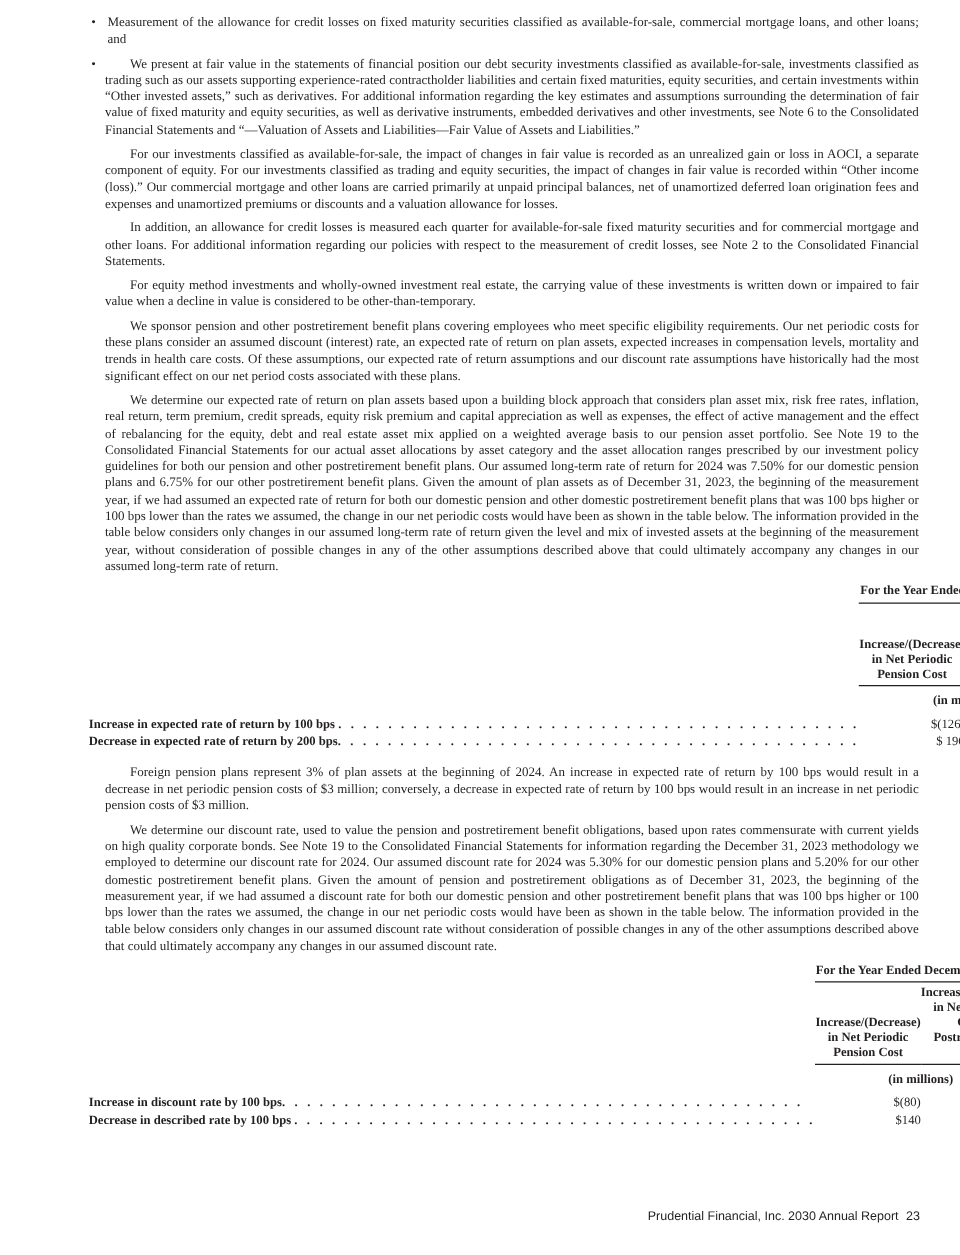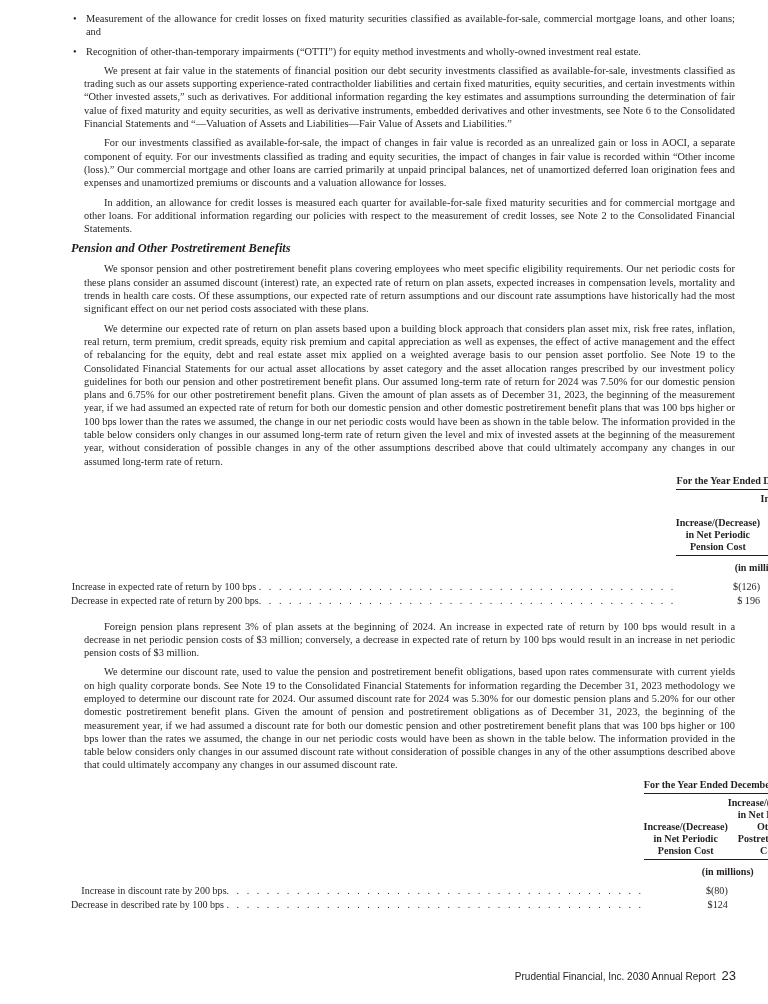--- a/index.html
+++ b/index.html
@@ -17,44 +17,44 @@
     h3 {
       margin: 2px 0 6px 0; font-size: 12.4px; font-weight: bold; font-style: italic;
       line-height: 15px;
     }
     table.sens { width: 664px; border-collapse: collapse; margin: 0 0 12px 0; font-size: 10.1px; }
     table.sens td { padding: 0; vertical-align: bottom; }
     .hdr-year { text-align: center; font-weight: bold; padding-bottom: 2px !important; border-bottom: 1.5px solid #231f20; }
     .hdr-col { text-align: center; font-weight: bold; line-height: 12px; padding-top: 3px !important; padding-bottom: 2px !important; }
     .hdr-col span { display: block; border-bottom: 1.5px solid #231f20; padding-bottom: 2px; }
     .units { text-align: center; font-weight: bold; padding: 3px 0 5px 0 !important; }
-    .row-label { white-space: nowrap; overflow: hidden; text-align: right; height: 14px; }
+    .row-label { white-space: nowrap; overflow: hidden; text-align: left; height: 14px; font-weight: bold; }
     .row-label .dots { letter-spacing: 2.5px; color: #231f20; }
     .val { text-align: right; height: 14px; margin-top: 44px; }
     .footer {
       position: absolute; left: 506px; top: 968px; width: 230px; text-align: right;
       font-family: "Liberation Sans", "DejaVu Sans", sans-serif; font-size: 10px; color: #231f20;
     }
-    .footer .pg { font-size: 13px; margin-left: 6px; }
+    .footer .pg { font-size: 10px; margin-left: 6px; }
   </style>
 </head>
 <body>
 
 <div class="page">
 
   <ul class="bullets">
     <li><span class="dot">•</span><span>Measurement of the allowance for credit losses on fixed maturity securities classified as available-for-sale, commercial mortgage loans, and other loans; and</span></li>
-    <li><span class="dot">•</span><span>Recognition of other-than-temporary impairments (“OTTI”) for equity method investments and wholly-owned investment real estate.</span></li>
+    <li><span class="dot">•</span></li>
   </ul>
 
   <p>We present at fair value in the statements of financial position our debt security investments classified as available-for-sale, investments classified as trading such as our assets supporting experience-rated contractholder liabilities and certain fixed maturities, equity securities, and certain investments within “Other invested assets,” such as derivatives. For additional information regarding the key estimates and assumptions surrounding the determination of fair value of fixed maturity and equity securities, as well as derivative instruments, embedded derivatives and other investments, see Note 6 to the Consolidated Financial Statements and “—Valuation of Assets and Liabilities—Fair Value of Assets and Liabilities.”</p>
   <p>For our investments classified as available-for-sale, the impact of changes in fair value is recorded as an unrealized gain or loss in AOCI, a separate component of equity. For our investments classified as trading and equity securities, the impact of changes in fair value is recorded within “Other income (loss).” Our commercial mortgage and other loans are carried primarily at unpaid principal balances, net of unamortized deferred loan origination fees and expenses and unamortized premiums or discounts and a valuation allowance for losses.</p>
   <p>In addition, an allowance for credit losses is measured each quarter for available-for-sale fixed maturity securities and for commercial mortgage and other loans. For additional information regarding our policies with respect to the measurement of credit losses, see Note 2 to the Consolidated Financial Statements.</p>
+  <p>For equity method investments and wholly-owned investment real estate, the carrying value of these investments is written down or impaired to fair value when a decline in value is considered to be other-than-temporary.</p>
 
-  <h3>Pension and Other Postretirement Benefits</h3>
 
   <p>We sponsor pension and other postretirement benefit plans covering employees who meet specific eligibility requirements. Our net periodic costs for these plans consider an assumed discount (interest) rate, an expected rate of return on plan assets, expected increases in compensation levels, mortality and trends in health care costs. Of these assumptions, our expected rate of return assumptions and our discount rate assumptions have historically had the most significant effect on our net period costs associated with these plans.</p>
   <p>We determine our expected rate of return on plan assets based upon a building block approach that considers plan asset mix, risk free rates, inflation, real return, term premium, credit spreads, equity risk premium and capital appreciation as well as expenses, the effect of active management and the effect of rebalancing for the equity, debt and real estate asset mix applied on a weighted average basis to our pension asset portfolio. See Note 19 to the Consolidated Financial Statements for our actual asset allocations by asset category and the asset allocation ranges prescribed by our investment policy guidelines for both our pension and other postretirement benefit plans. Our assumed long-term rate of return for 2024 was 7.50% for our domestic pension plans and 6.75% for our other postretirement benefit plans. Given the amount of plan assets as of December 31, 2023, the beginning of the measurement year, if we had assumed an expected rate of return for both our domestic pension and other domestic postretirement benefit plans that was 100 bps higher or 100 bps lower than the rates we assumed, the change in our net periodic costs would have been as shown in the table below. The information provided in the table below considers only changes in our assumed long-term rate of return given the level and mix of invested assets at the beginning of the measurement year, without consideration of possible changes in any of the other assumptions described above that could ultimately accompany any changes in our assumed long-term rate of return.</p>
 
   <table class="sens">
     <colgroup>
         <col style="width:374px">
         <col style="width:120px">
         <col style="width:12px">
         <col style="width:158px">
@@ -116,28 +116,28 @@
       <td></td>
       <td class="hdr-col">
             <span>Increase/(Decrease) in Net Periodic Other Postretirement Cost</span>
           </td>
     </tr>
     <tr>
       <td></td>
       <td colspan="3" class="units">(in millions)</td>
     </tr>
     <tr>
-      <td class="row-label"><span>Increase in discount rate by 200 bps</span><span class="dots">. . . . . . . . . . . . . . . . . . . . . . . . . . . . . . . . . . . . . . . . . .</span></td>
+      <td class="row-label"><span>Increase in discount rate by 100 bps</span><span class="dots">. . . . . . . . . . . . . . . . . . . . . . . . . . . . . . . . . . . . . . . . . .</span></td>
       <td class="val" style="padding-left:37px">$(80)</td>
       <td></td>
       <td class="val" style="padding-left:64px">$(2)</td>
     </tr>
     <tr>
       <td class="row-label"><span>Decrease in described rate by 100 bps</span> <span class="dots">. . . . . . . . . . . . . . . . . . . . . . . . . . . . . . . . . . . . . . . . . .</span></td>
-      <td class="val" style="padding-left:37px">$124</td>
+      <td class="val" style="padding-left:37px">$140</td>
       <td></td>
       <td class="val" style="padding-left:64px">$ 2</td>
     </tr>
   </tbody>
     </table>
 </div>
 
 <div class="footer">
   <span>Prudential Financial, Inc. 2030 Annual Report</span><span class="pg">23</span>
 </div>

